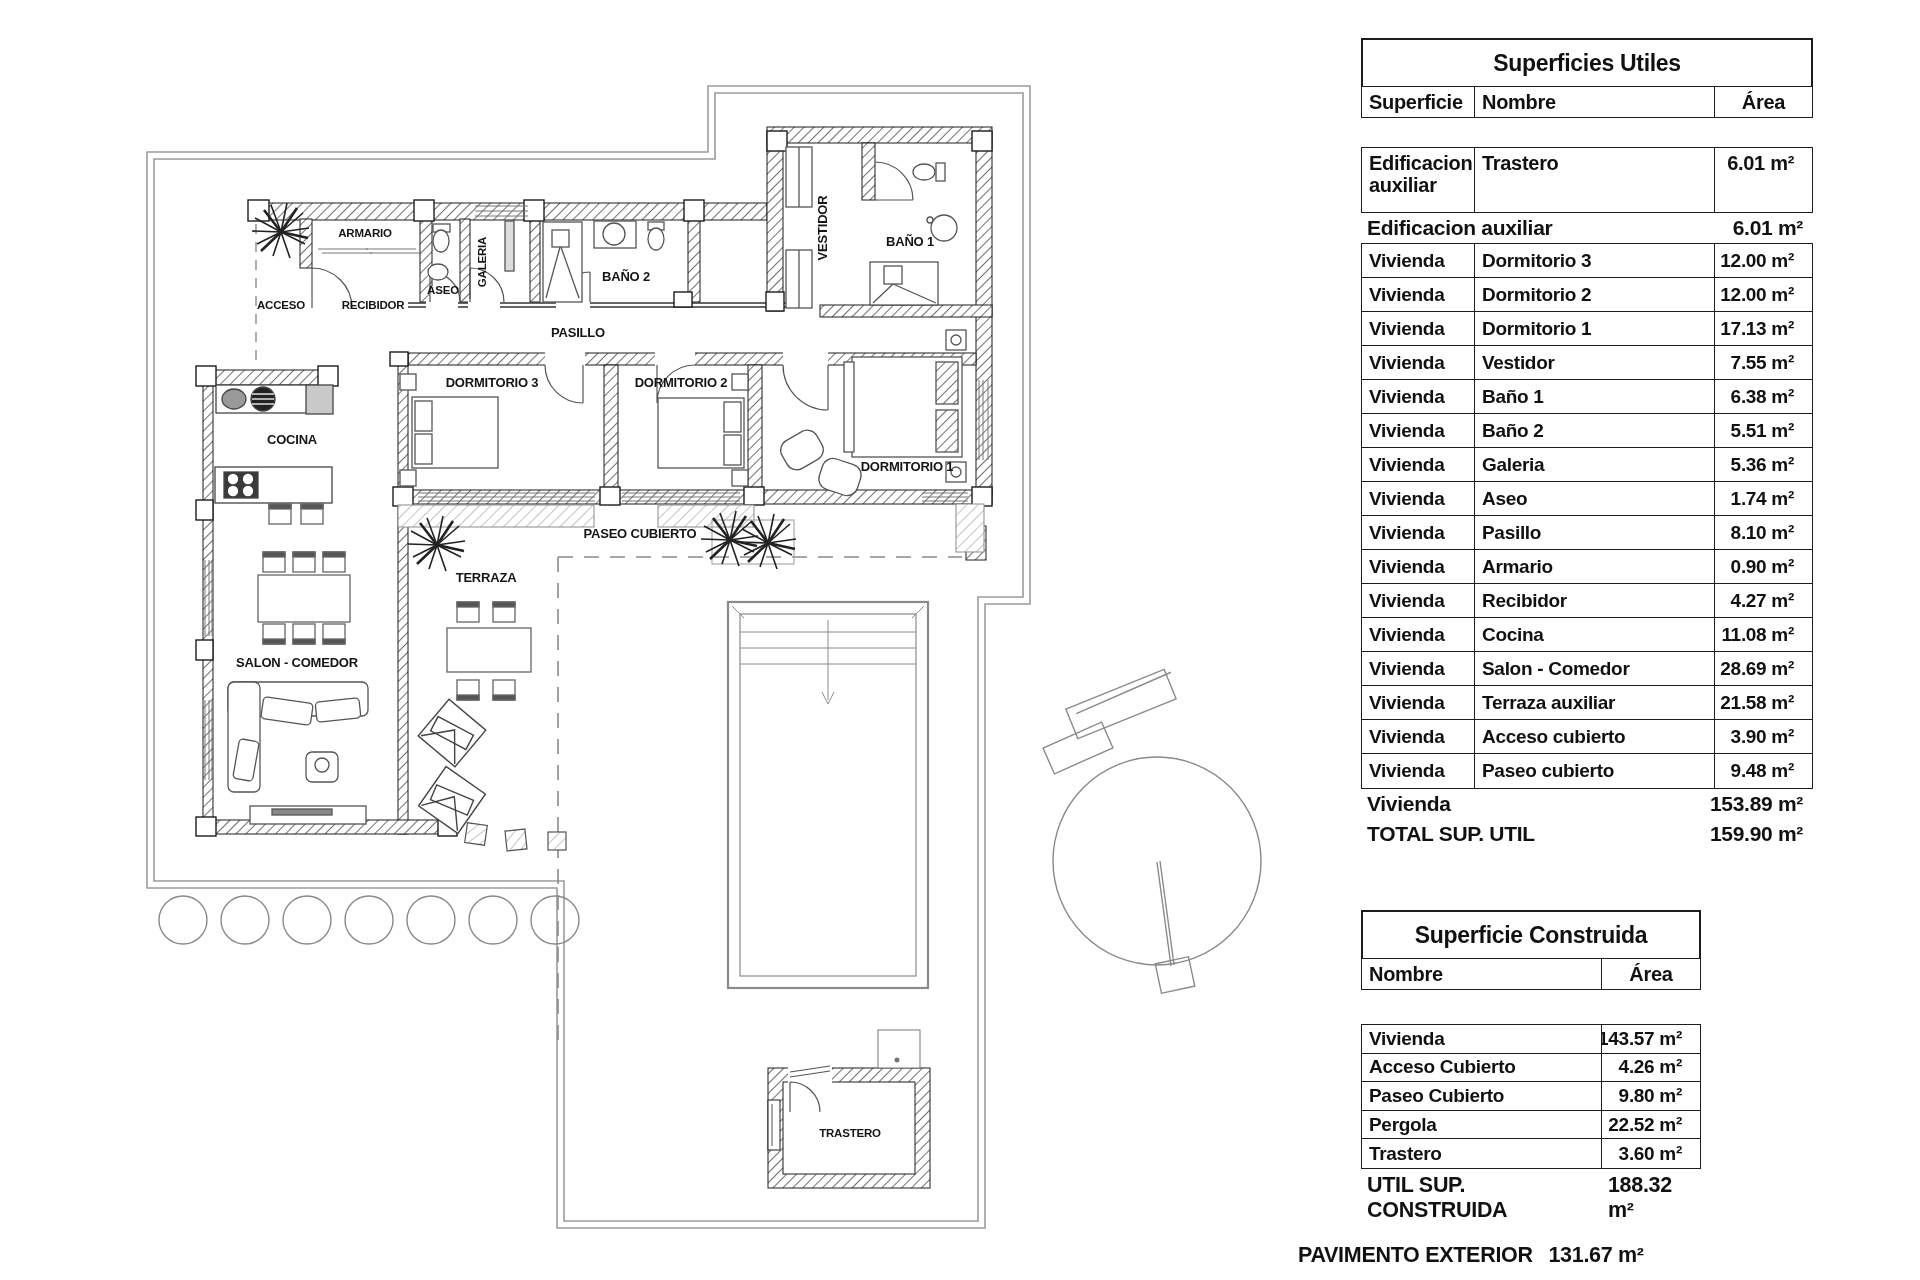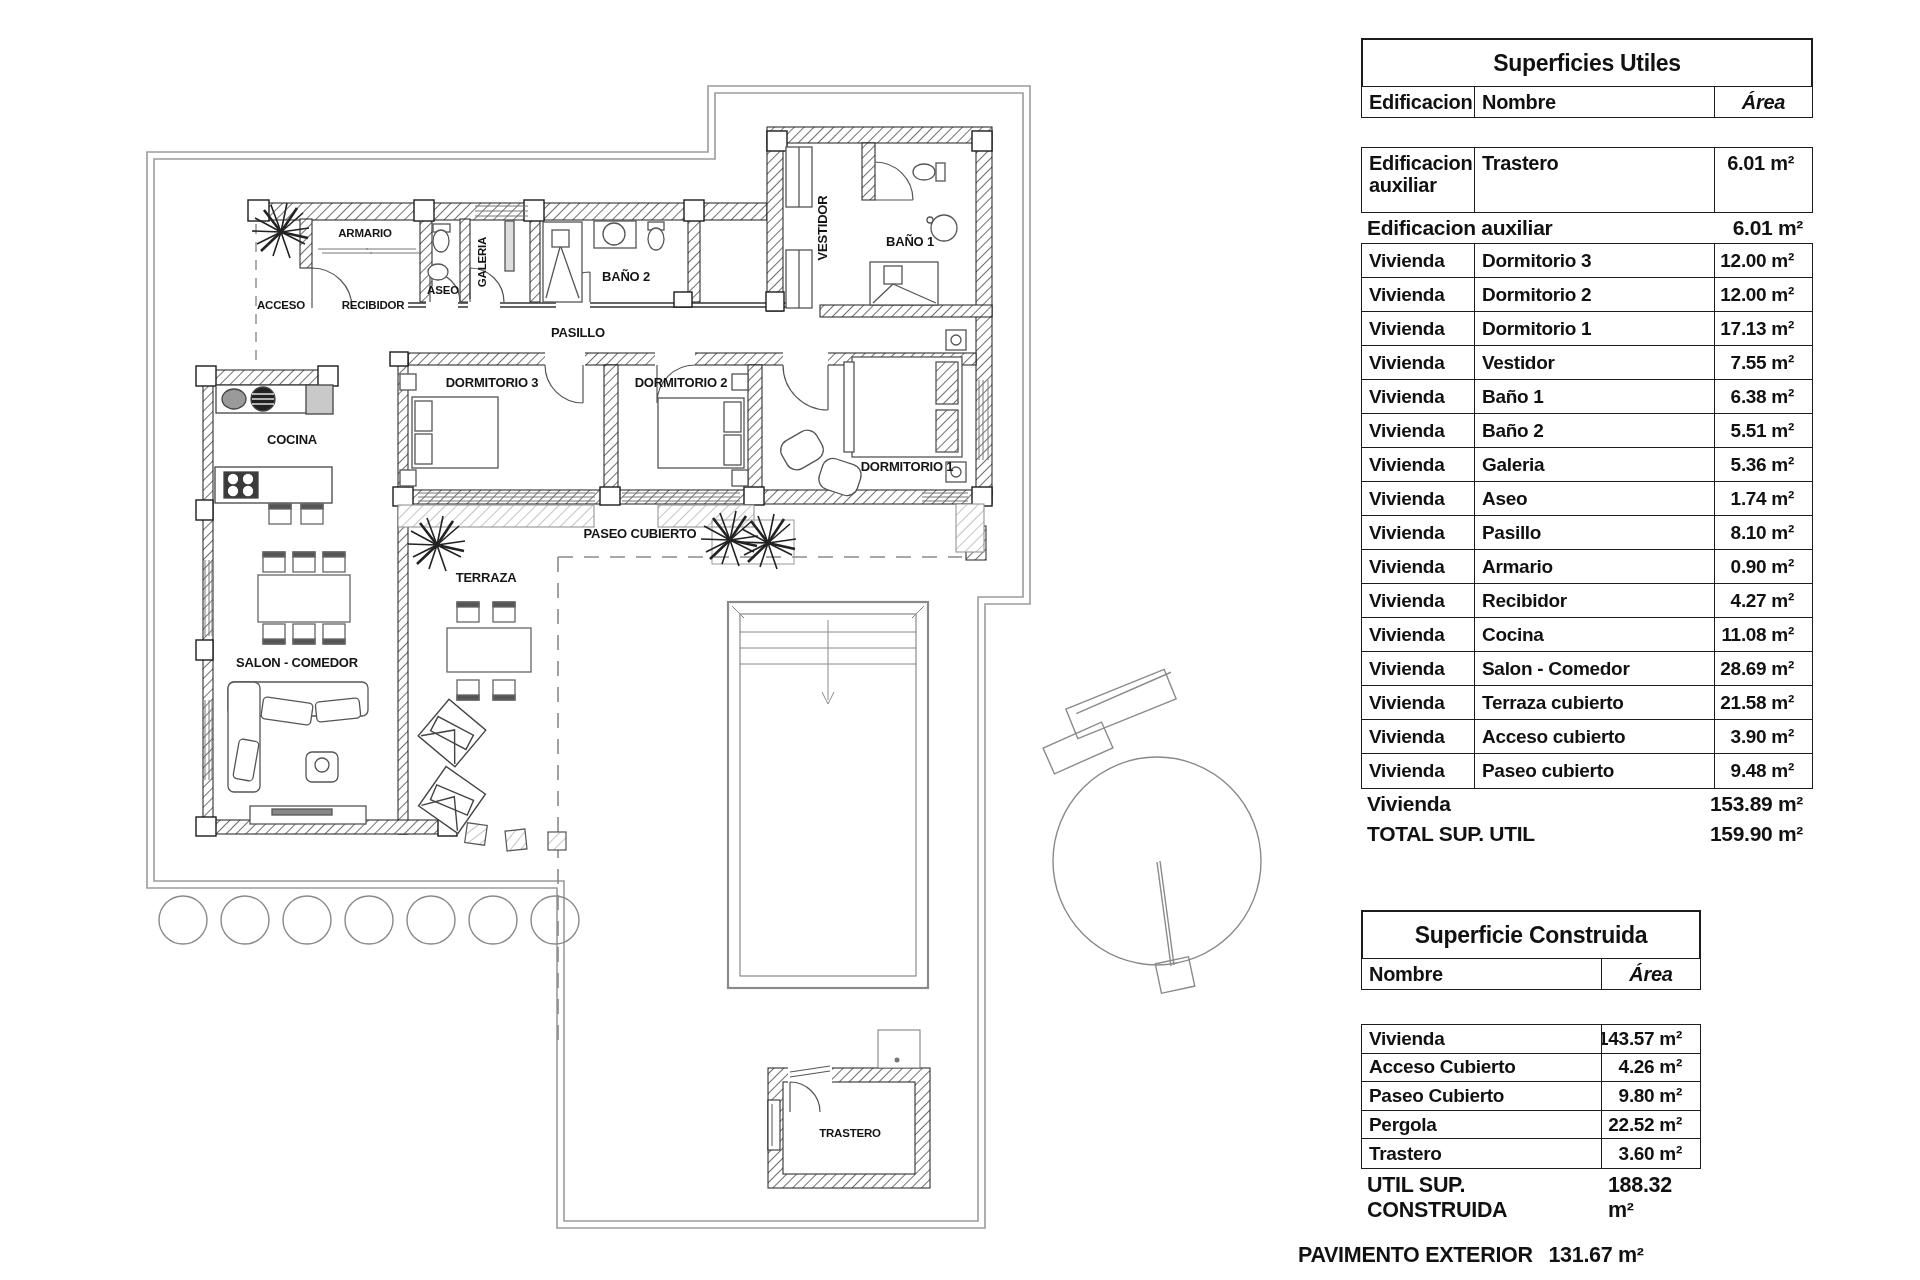--- a/index.html
+++ b/index.html
@@ -15,21 +15,21 @@
   .t-utiles{left:1345px;top:38px;width:468px;}
   .t-cons{left:1345px;top:910px;width:356px;}
   .t-title{box-sizing:border-box;border:2px solid #1c1c1c;border-bottom:1.5px solid #1c1c1c;
            height:49px;display:flex;align-items:center;justify-content:center;
            font-size:23px;background:#fff;}
   .t-head{box-sizing:border-box;border:1.5px solid #1c1c1c;border-top:none;display:grid;height:31px;}
   .t-utiles .t-head{grid-template-columns:113px 240px 1fr;}
   .t-cons  .t-head{grid-template-columns:240px 1fr;}
   .t-head>div{box-sizing:border-box;border-right:1px solid #1c1c1c;display:flex;align-items:center;
               padding:0 7px;font-size:20px;}
-  .t-head>div:last-child{border-right:none;justify-content:center;font-style:italic;}
+  .t-head>div:last-child{border-right:none;justify-content:center;}
   .block{box-sizing:border-box;border:1.5px solid #1c1c1c;}
   .grid-row{box-sizing:border-box;display:grid;border-bottom:1px solid #1c1c1c;}
   .grid-row:last-child{border-bottom:none;}
   .t-utiles .grid-row{grid-template-columns:113px 240px 1fr;height:34px;}
   .t-cons  .grid-row{grid-template-columns:240px 1fr;height:28.6px;}
   .grid-row>div{box-sizing:border-box;border-right:1px solid #1c1c1c;display:flex;align-items:center;
                 padding:0 7px;font-size:19px;white-space:nowrap;overflow:hidden;}
   .grid-row>div:last-child{border-right:none;justify-content:flex-end;padding-right:18px;}
   .aux-block .grid-row{height:64px;}
   .aux-block .grid-row>div{white-space:normal;line-height:1.1;font-size:20px;align-items:flex-start;padding-top:4px;}
@@ -386,21 +386,21 @@
     <text class="roomlbl" x="486" y="582">TERRAZA</text>
     <text class="roomlbl" x="297" y="667">SALON - COMEDOR</text>
     <text class="roomlbl small" x="850" y="1137">TRASTERO</text>
   </g>
 </svg>
 
 
 <div class="tbl t-utiles">
   <div class="t-title">Superficies Utiles</div>
   <div class="t-head">
-    <div>Edificacion</div>
+    <div>Superficie</div>
     <div>Nombre</div>
     <div>Área</div>
   </div>
   <div class="gap29"></div>
   <div class="block aux-block">
     <div class="grid-row">
       <div>Edificacion auxiliar</div>
       <div>Trastero</div>
       <div>6.01 m²</div>
     </div>
@@ -471,21 +471,21 @@
       <div>Cocina</div>
       <div>11.08 m²</div>
     </div>
         <div class="grid-row">
       <div>Vivienda</div>
       <div>Salon - Comedor</div>
       <div>28.69 m²</div>
     </div>
         <div class="grid-row">
       <div>Vivienda</div>
-      <div>Terraza cubierto</div>
+      <div>Terraza auxiliar</div>
       <div>21.58 m²</div>
     </div>
         <div class="grid-row">
       <div>Vivienda</div>
       <div>Acceso cubierto</div>
       <div>3.90 m²</div>
     </div>
         <div class="grid-row">
       <div>Vivienda</div>
       <div>Paseo cubierto</div>

